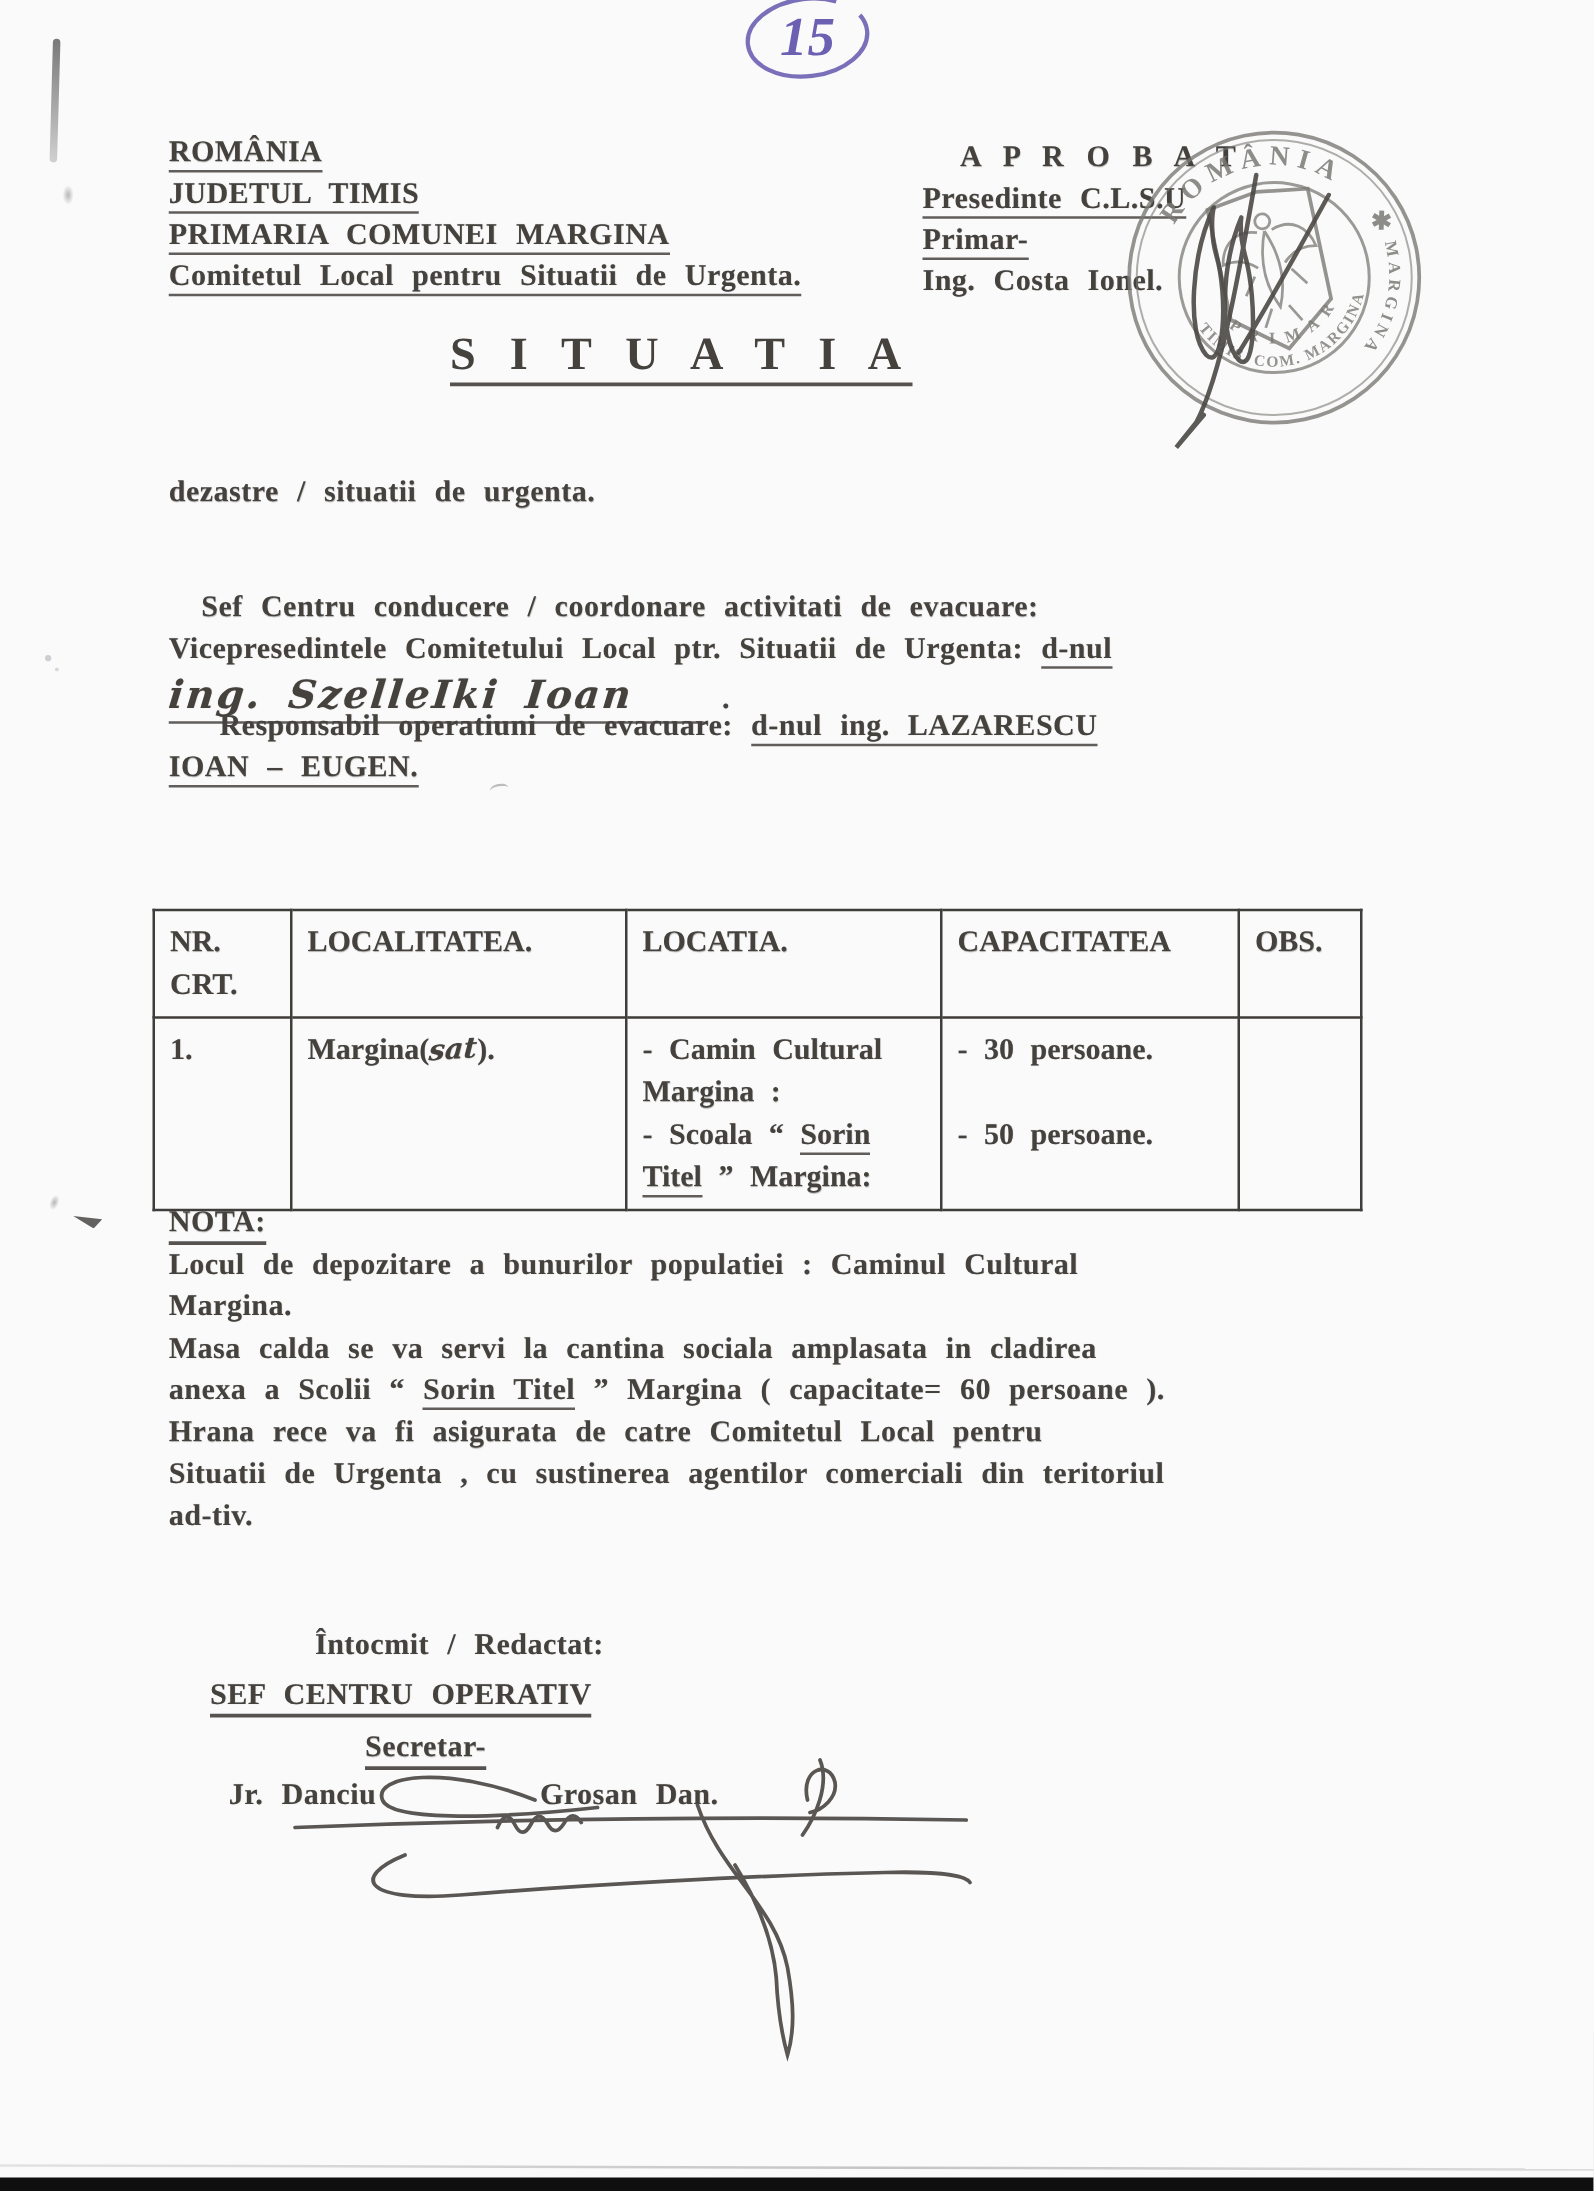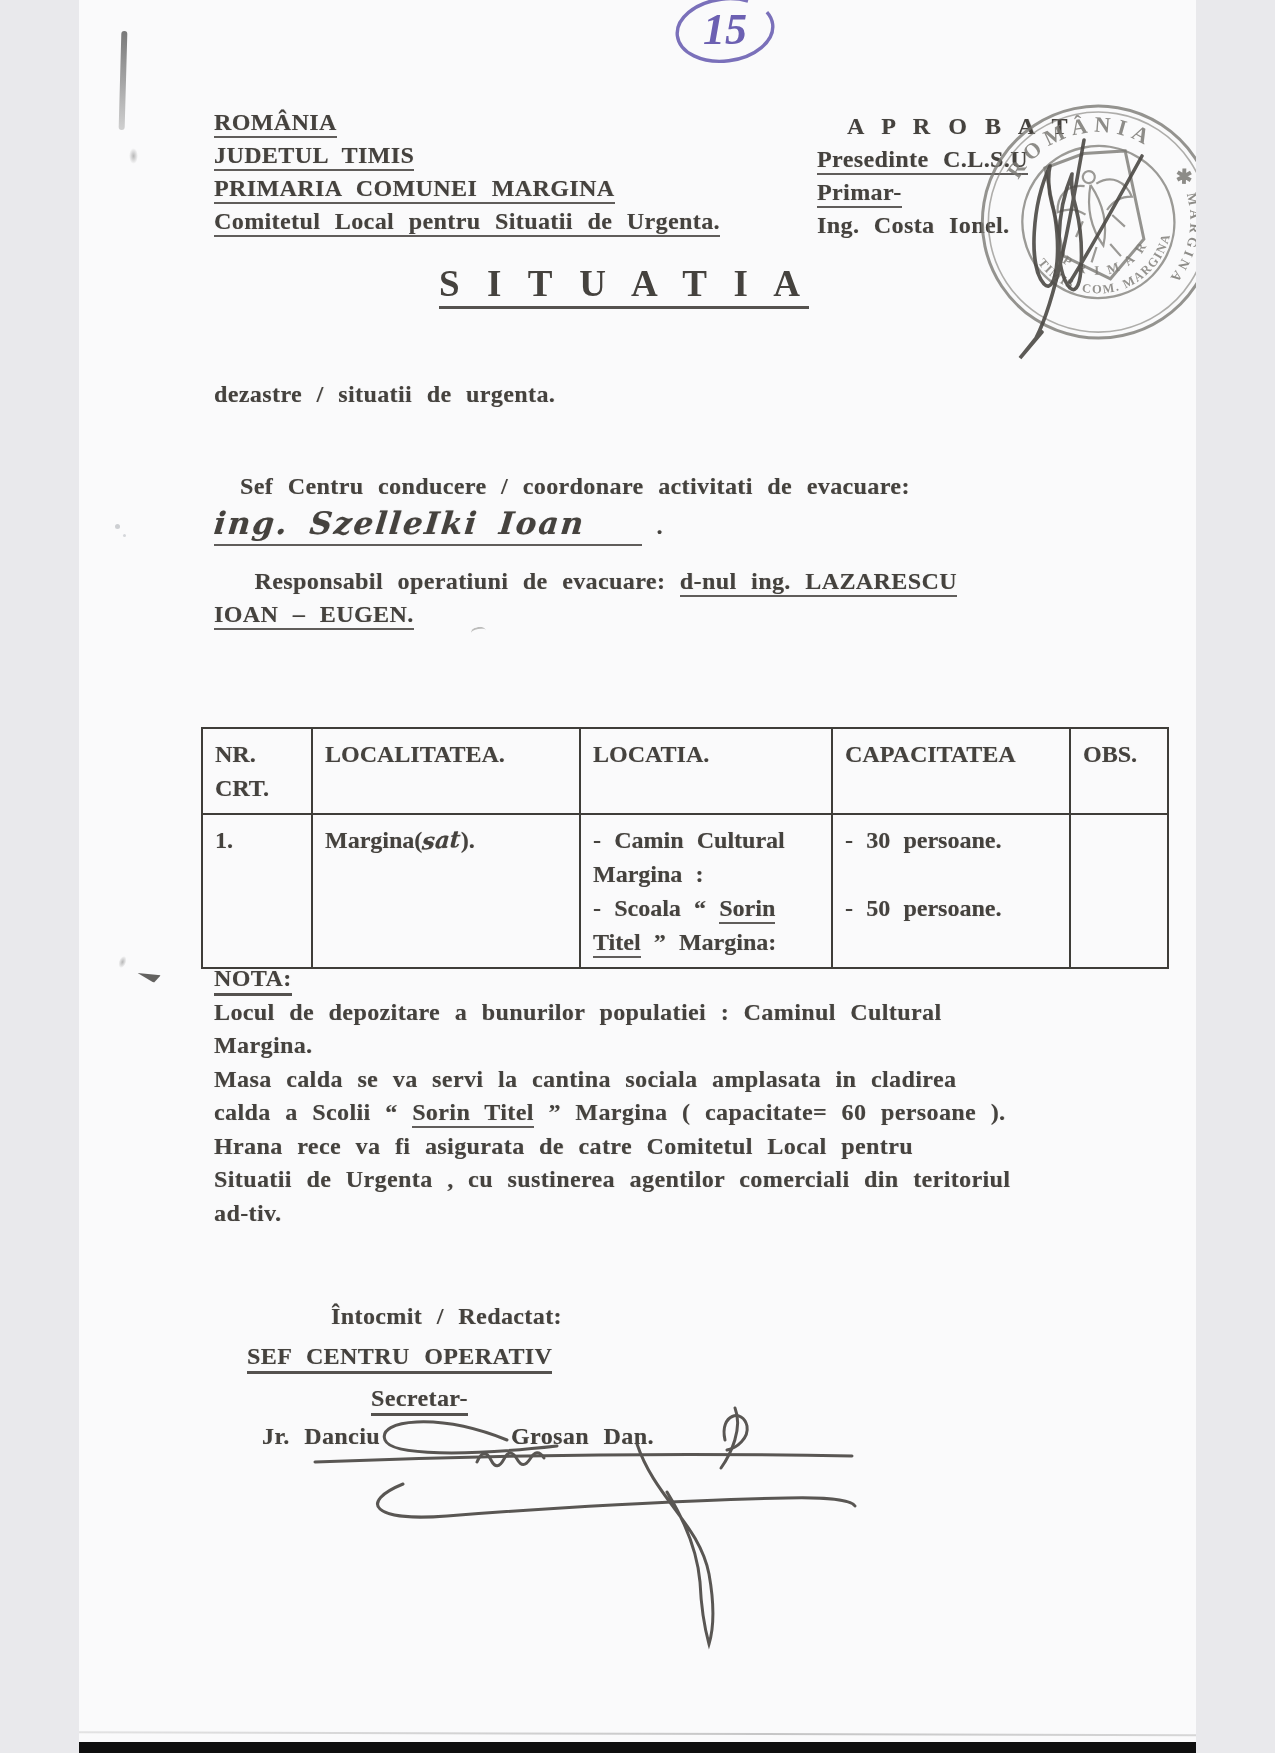--- a/index.html
+++ b/index.html
@@ -1,25 +1,24 @@
 <!DOCTYPE html>
 <html style="--ink-text: #45423e; --stamp-ink: #7b7974; --pen-ink: #4c4945; --page-marker-ink: #6c60b2; --paper: #fafafb;"><head>
 <meta charset="utf-8">
 <style>
   :root{
     --ink-text:#45423e; --stamp-ink:#7b7974; --pen-ink:#4c4945;
     --page-marker-ink:#6c60b2; --paper:#fafafb;
   }
   html,body{margin:0;padding:0;background:#e9e9ec;}
   .page{
-    position:relative; width:1085px; height:1753px; margin:0 auto;
+    position:relative; width:1275px; height:1753px; margin:0 auto;
     background:var(--paper); overflow:hidden;
     font-family:"Liberation Serif","DejaVu Serif",serif;
     color:var(--ink-text);
-    padding-left:32px;
   }
   .abs{position:absolute;}
   .t{
     font-weight:700; font-size:24px; line-height:33px;
     word-spacing:0.34em; letter-spacing:0.4px;
     text-shadow:0.3px 0.3px 0.7px rgba(62,60,56,.38);
   }
   .u{border-bottom:2.6px solid rgba(62,59,55,.82); padding-bottom:1px;}
   .u3{border-bottom:3.2px solid rgba(55,52,48,.85); padding-bottom:2px;}
   .indent{display:inline-block; width:26px;}
@@ -145,20 +144,24 @@
   <div class="abs title-wrap">
     <div><span class="title1 u3">S I T U A T I A</span></div>
   </div>
 
   <div class="abs t block" style="left:135px; top:378px;">
     <div><span>dezastre / situatii de urgenta.</span></div>
   </div>
 
   <div class="abs t block" style="left:135px; top:470px;">
     <div><span class="indent"></span><span>Sef Centru conducere / coordonare activitati de evacuare:</span></div>
+    <div>
+      <span>Vicepresedintele Comitetului Local ptr. Situatii de Urgenta:</span>
+      <span class="u">d-nul</span>
+    </div>
     <div style="margin-top:4px;">
       <span class="u" style="display:inline-block; min-width:428px;">
         <span class="hand">ing. SzelleIki Ioan</span>
       </span>
       <span>.</span>
     </div>
   </div>
 
   <div class="abs t block" style="left:135px; top:565px;">
     <div>
@@ -207,21 +210,21 @@
     </tr>
   </tbody>
     </table>
 
   <div class="abs t block" style="left:135px; top:962px; line-height:33.5px;">
     <div><span class="u3">NOTA:</span></div>
     <div><span>Locul de depozitare a bunurilor populatiei : Caminul Cultural</span></div>
     <div><span>Margina.</span></div>
     <div><span>Masa calda se va servi la cantina sociala amplasata in cladirea</span></div>
     <div>
-      <span>calda a Scolii “ </span><span class="u">Sorin Titel</span><span> ” Margina ( capacitate= 60 persoane ).</span>
+      <span>anexa a Scolii “ </span><span class="u">Sorin Titel</span><span> ” Margina ( capacitate= 60 persoane ).</span>
     </div>
     <div><span>Hrana rece va fi asigurata de catre Comitetul Local pentru</span></div>
     <div><span>Situatii de Urgenta , cu sustinerea agentilor comerciali din teritoriul</span></div>
     <div><span>ad-tiv.</span></div>
   </div>
 
   <div class="abs t" style="left:252px; top:1300px;">Întocmit / Redactat:</div>
   <div class="abs t" style="left:168px; top:1340px;"><span class="u3">SEF CENTRU OPERATIV</span></div>
   <div class="abs t" style="left:292px; top:1382px;"><span class="u3">Secretar-</span></div>
   <div class="abs t" style="left:183px; top:1420px;">Jr. Danciu</div>

